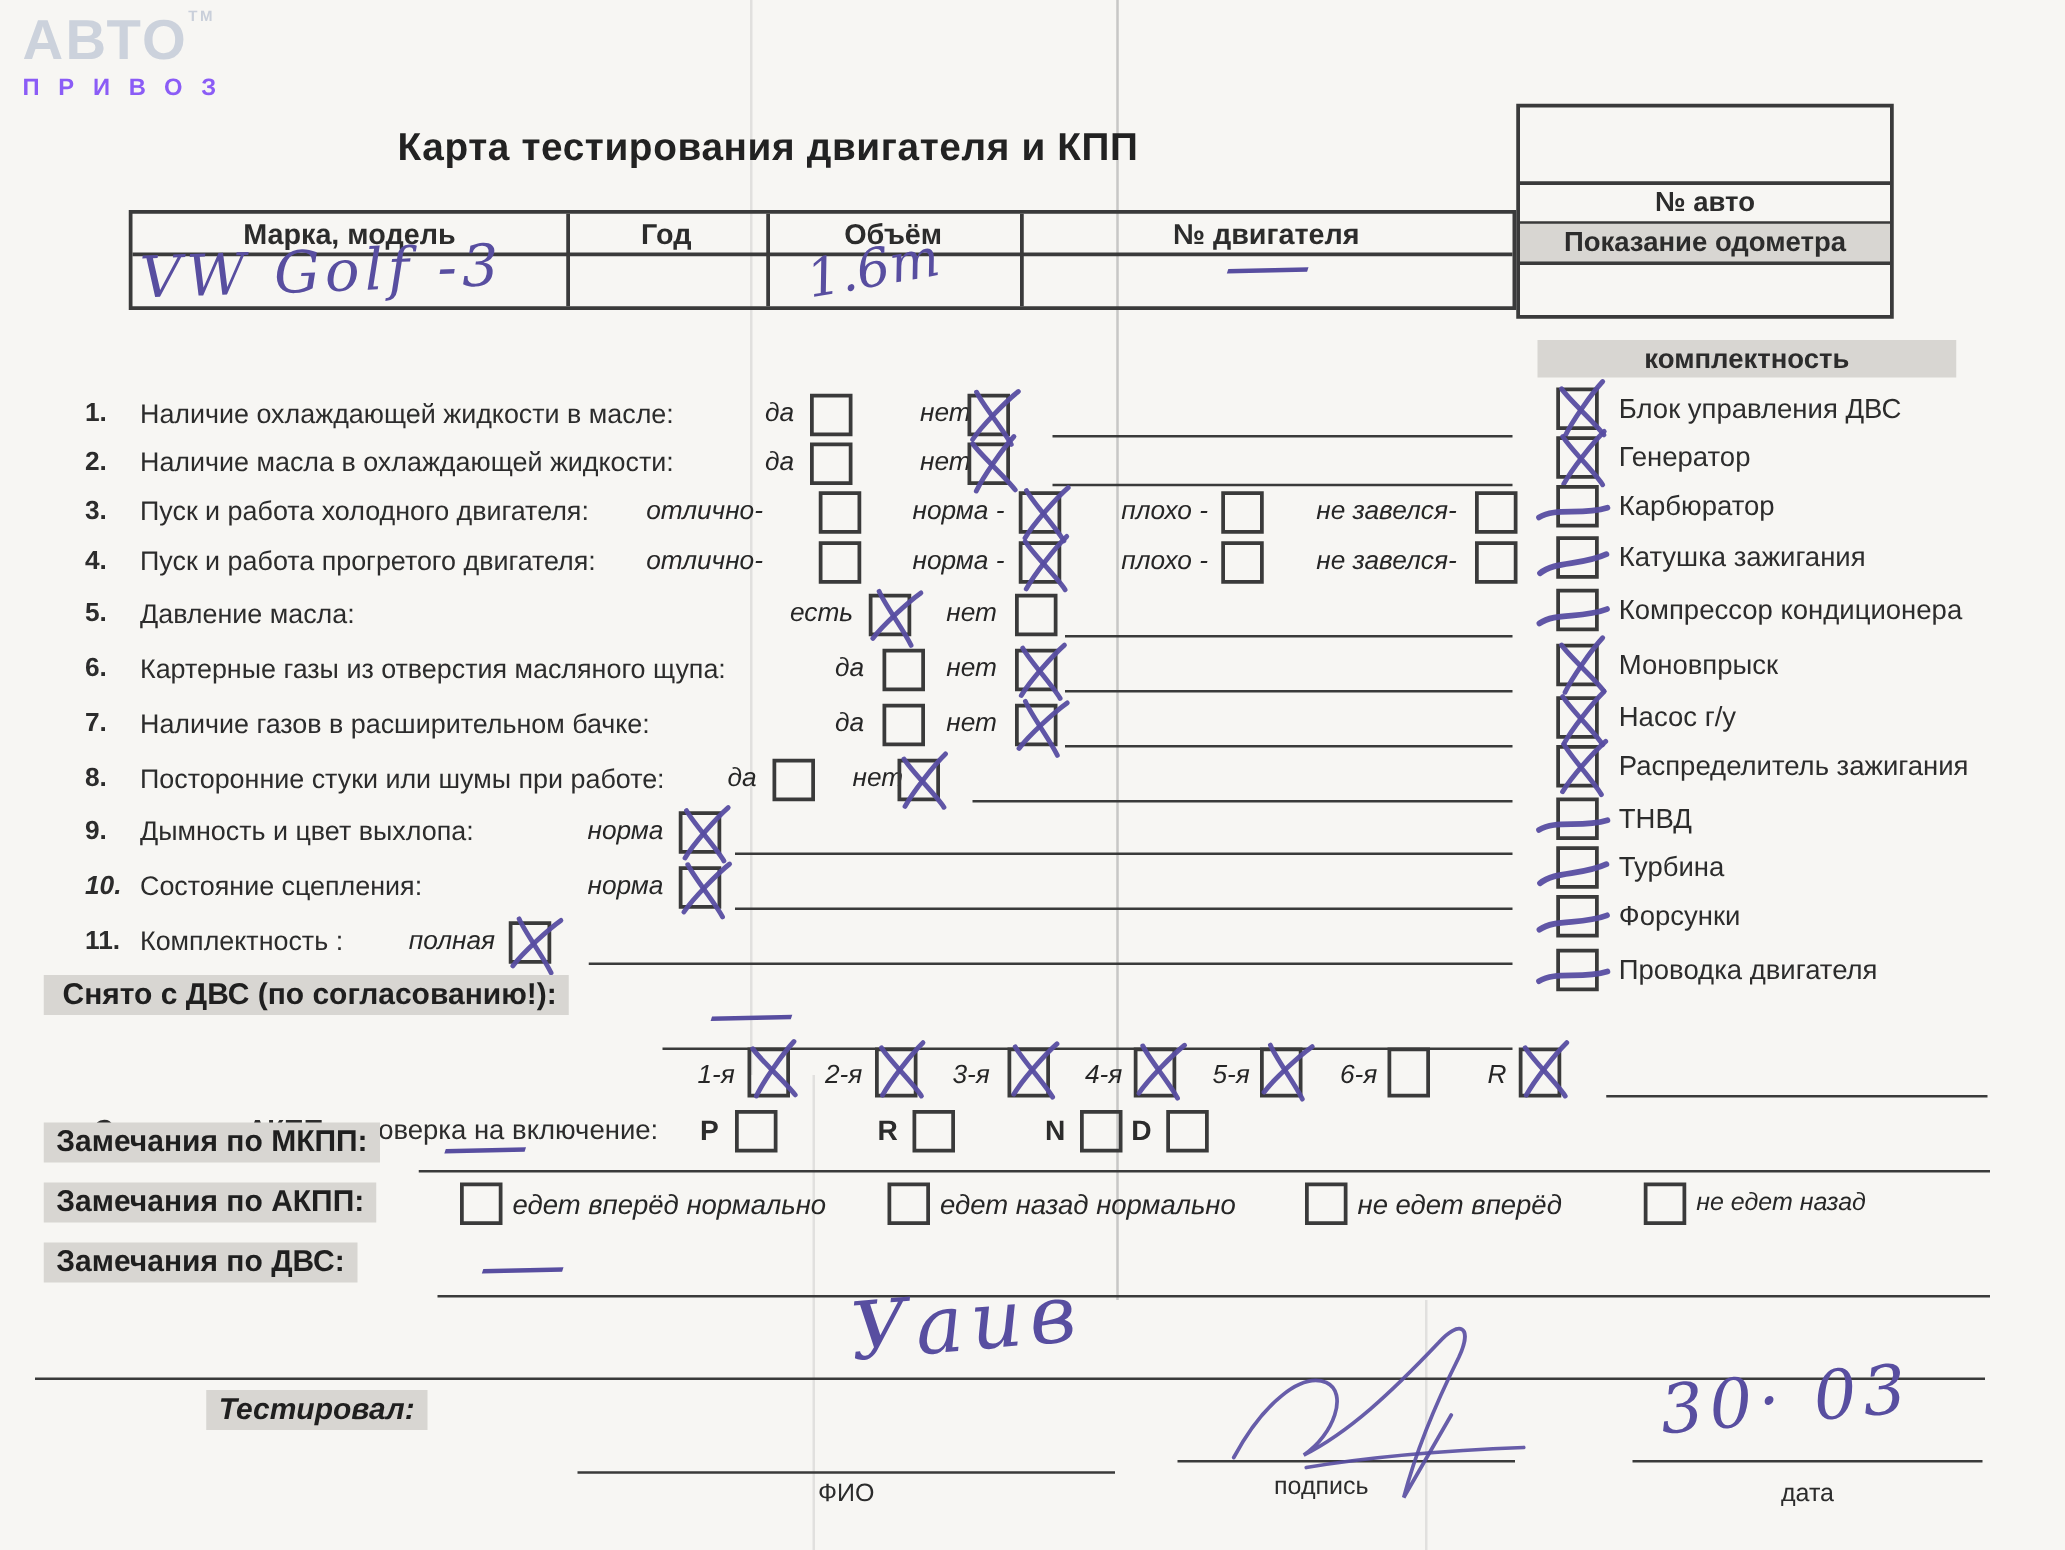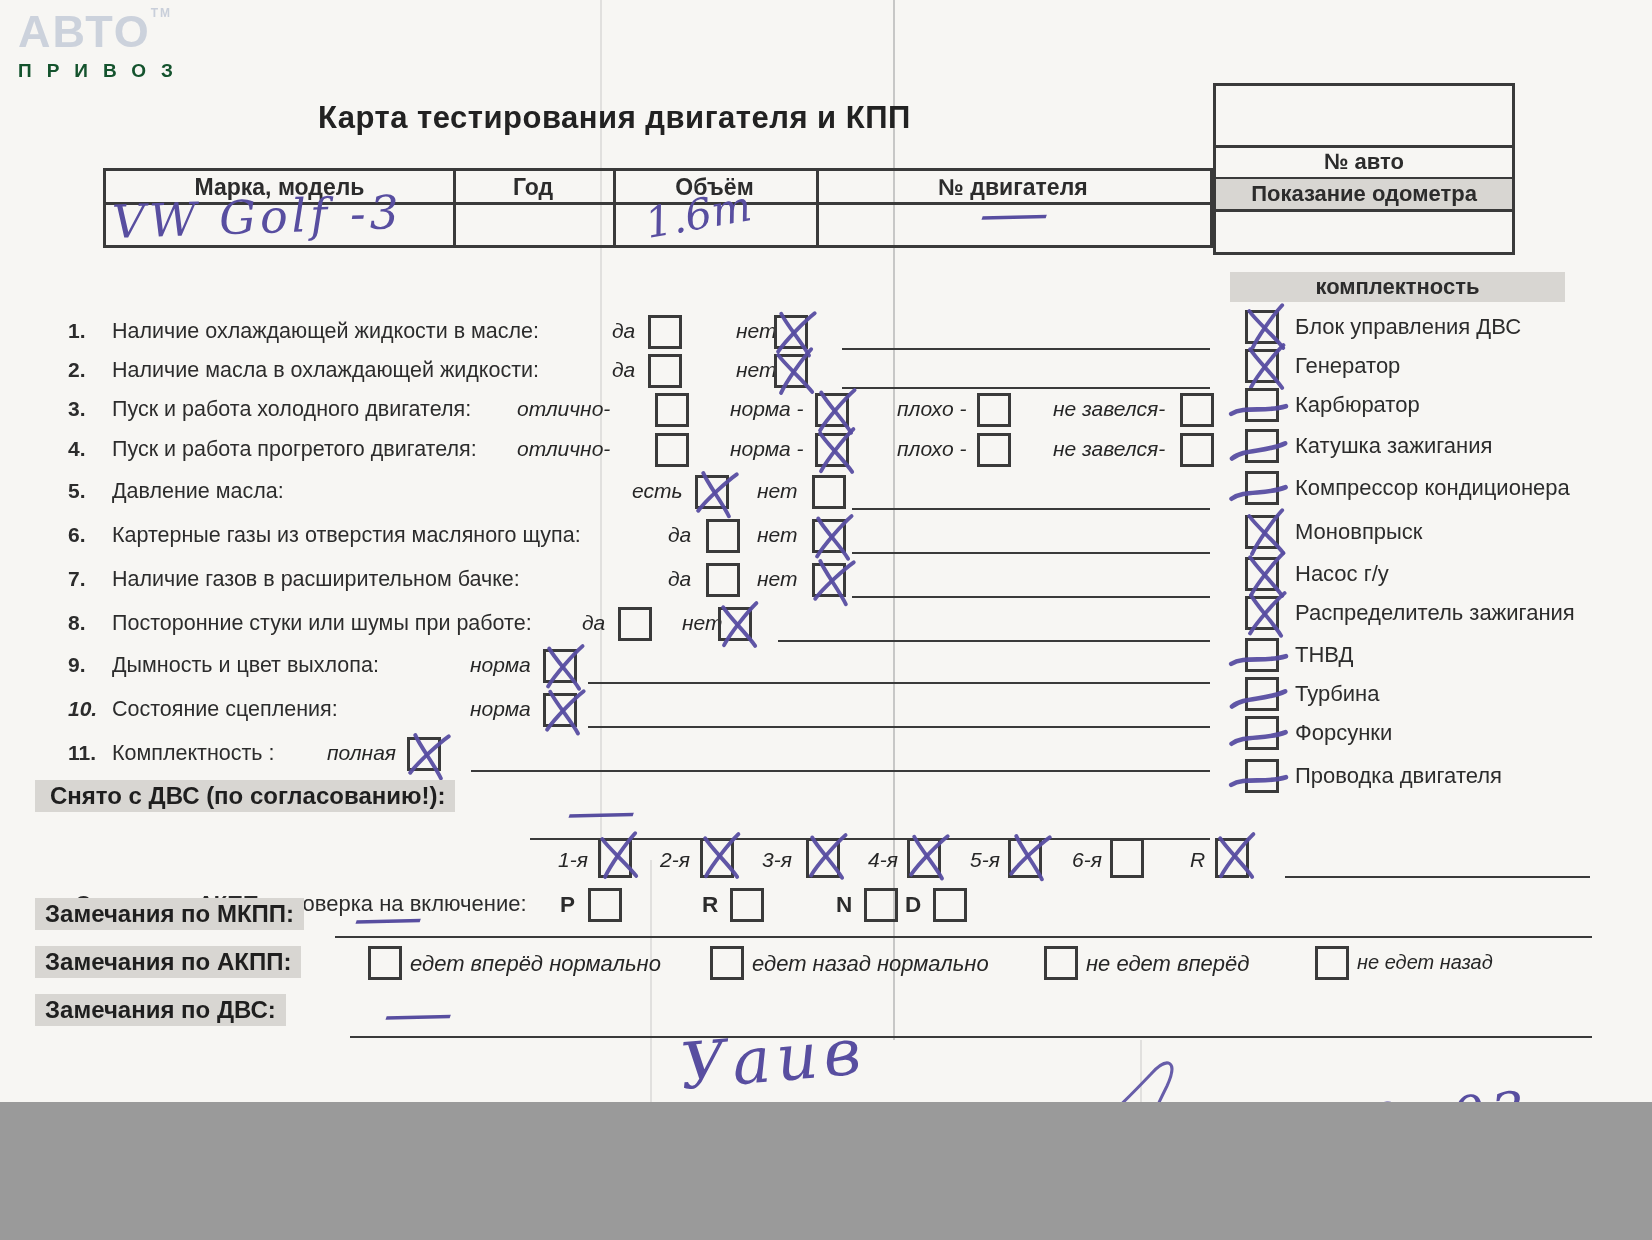--- a/index.html
+++ b/index.html
@@ -1,16 +1,16 @@
 <!DOCTYPE html>
 <html><head>
 <meta charset="utf-8">
 <style>
   html,body{margin:0;padding:0;background:#9a9a9a;}
-  .page{position:relative;width:1652px;height:1102px;background:#f7f6f3;overflow:hidden;
+  .page{position:relative;width:1652px;height:1240px;background:#f7f6f3;overflow:hidden;
         font-family:"Liberation Sans",sans-serif;color:#2c2c2c;}
   .abs{position:absolute;}
   .num{font-weight:bold;font-size:21px;}
   .lbl{font-size:21.5px;}
   .opt{font-style:italic;font-size:21px;color:#262626;}
   .cb{position:absolute;width:34px;height:34px;border:3px solid #3a3a3a;box-sizing:border-box;background:transparent;}
   .cb-g{height:40px;}
   .fline{position:absolute;height:0;border-bottom:2px solid #3a3a3a;}
   .shade{background:#d8d6d2;}
   .sec{font-weight:bold;font-size:24px;color:#1f1f1f;padding:2px 10px;}
@@ -19,21 +19,21 @@
   .ink{color:#584ea0;font-family:"DejaVu Serif",serif;font-style:italic;}
   .ink-dash{font-size:30px;font-weight:bold;transform:scaleX(2.4) rotate(-3deg);transform-origin:left center;letter-spacing:0;}
   .mk{position:absolute;left:-6px;top:-7px;width:46px;height:46px;overflow:visible;}
   .mk path{fill:none;stroke:#574da1;stroke-width:3.4;stroke-linecap:round;opacity:.95;}
   .mk-d{left:-13px;top:-4px;}
   .mk-d path{stroke-width:4;}
   .fold{position:absolute;width:2px;background:rgba(110,110,110,0.16);}
   .fold2{position:absolute;width:2px;background:rgba(90,90,95,0.30);}
   .logo-brand{font-size:45px;font-weight:bold;letter-spacing:2px;color:#ccd2dc;font-family:"Liberation Sans",sans-serif;}
   .logo-tm{font-size:12px;color:#c9cfda;vertical-align:top;font-weight:bold;}
-  .logo-sub{font-size:19px;font-weight:bold;letter-spacing:15px;color:#14532d;margin-top:2px;}
+  .logo-sub{font-size:19px;font-weight:bold;letter-spacing:15px;color:#8b5cf6;margin-top:2px;}
   .sig path{fill:none;stroke:#574da1;stroke-width:3;stroke-linecap:round;opacity:.9;}
   .cell-hdr{position:absolute;text-align:center;font-weight:bold;font-size:23px;}
   .vline{position:absolute;width:0;border-left:3px solid #3a3a3a;}
   .hline3{position:absolute;height:0;border-bottom:3px solid #3a3a3a;}
 </style>
 </head>
 <body>
 
 <div class="page">
 

